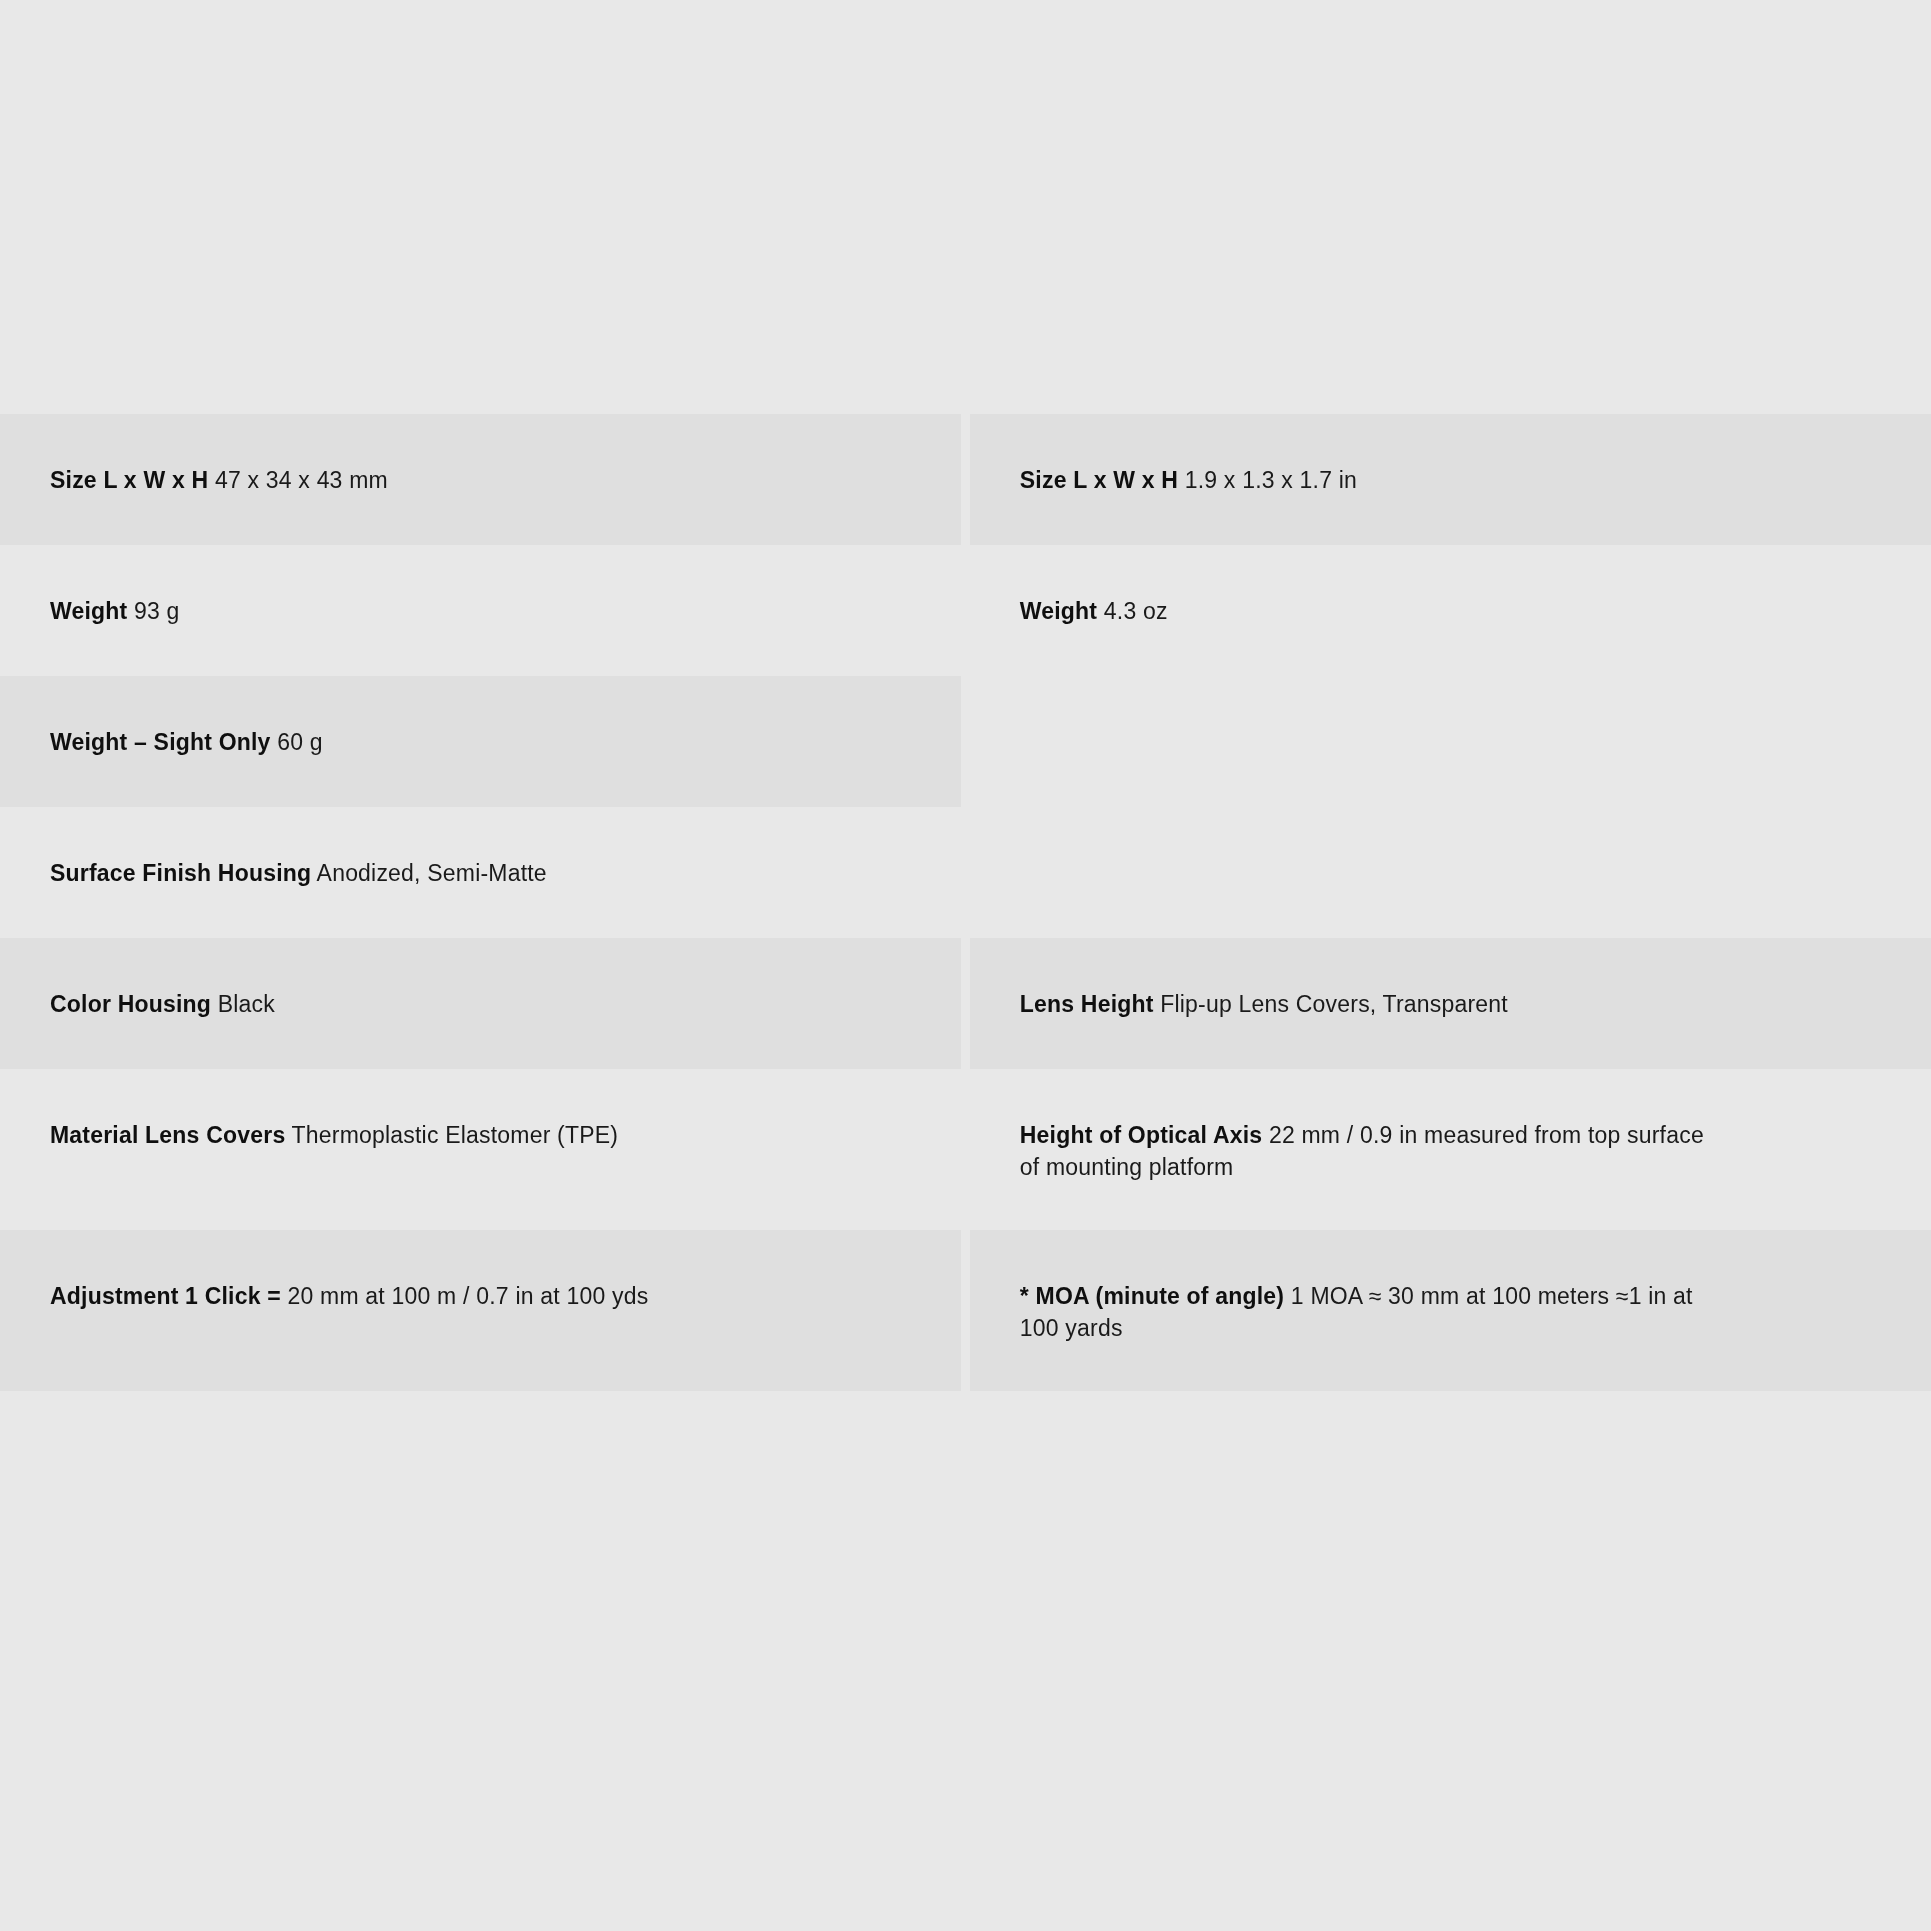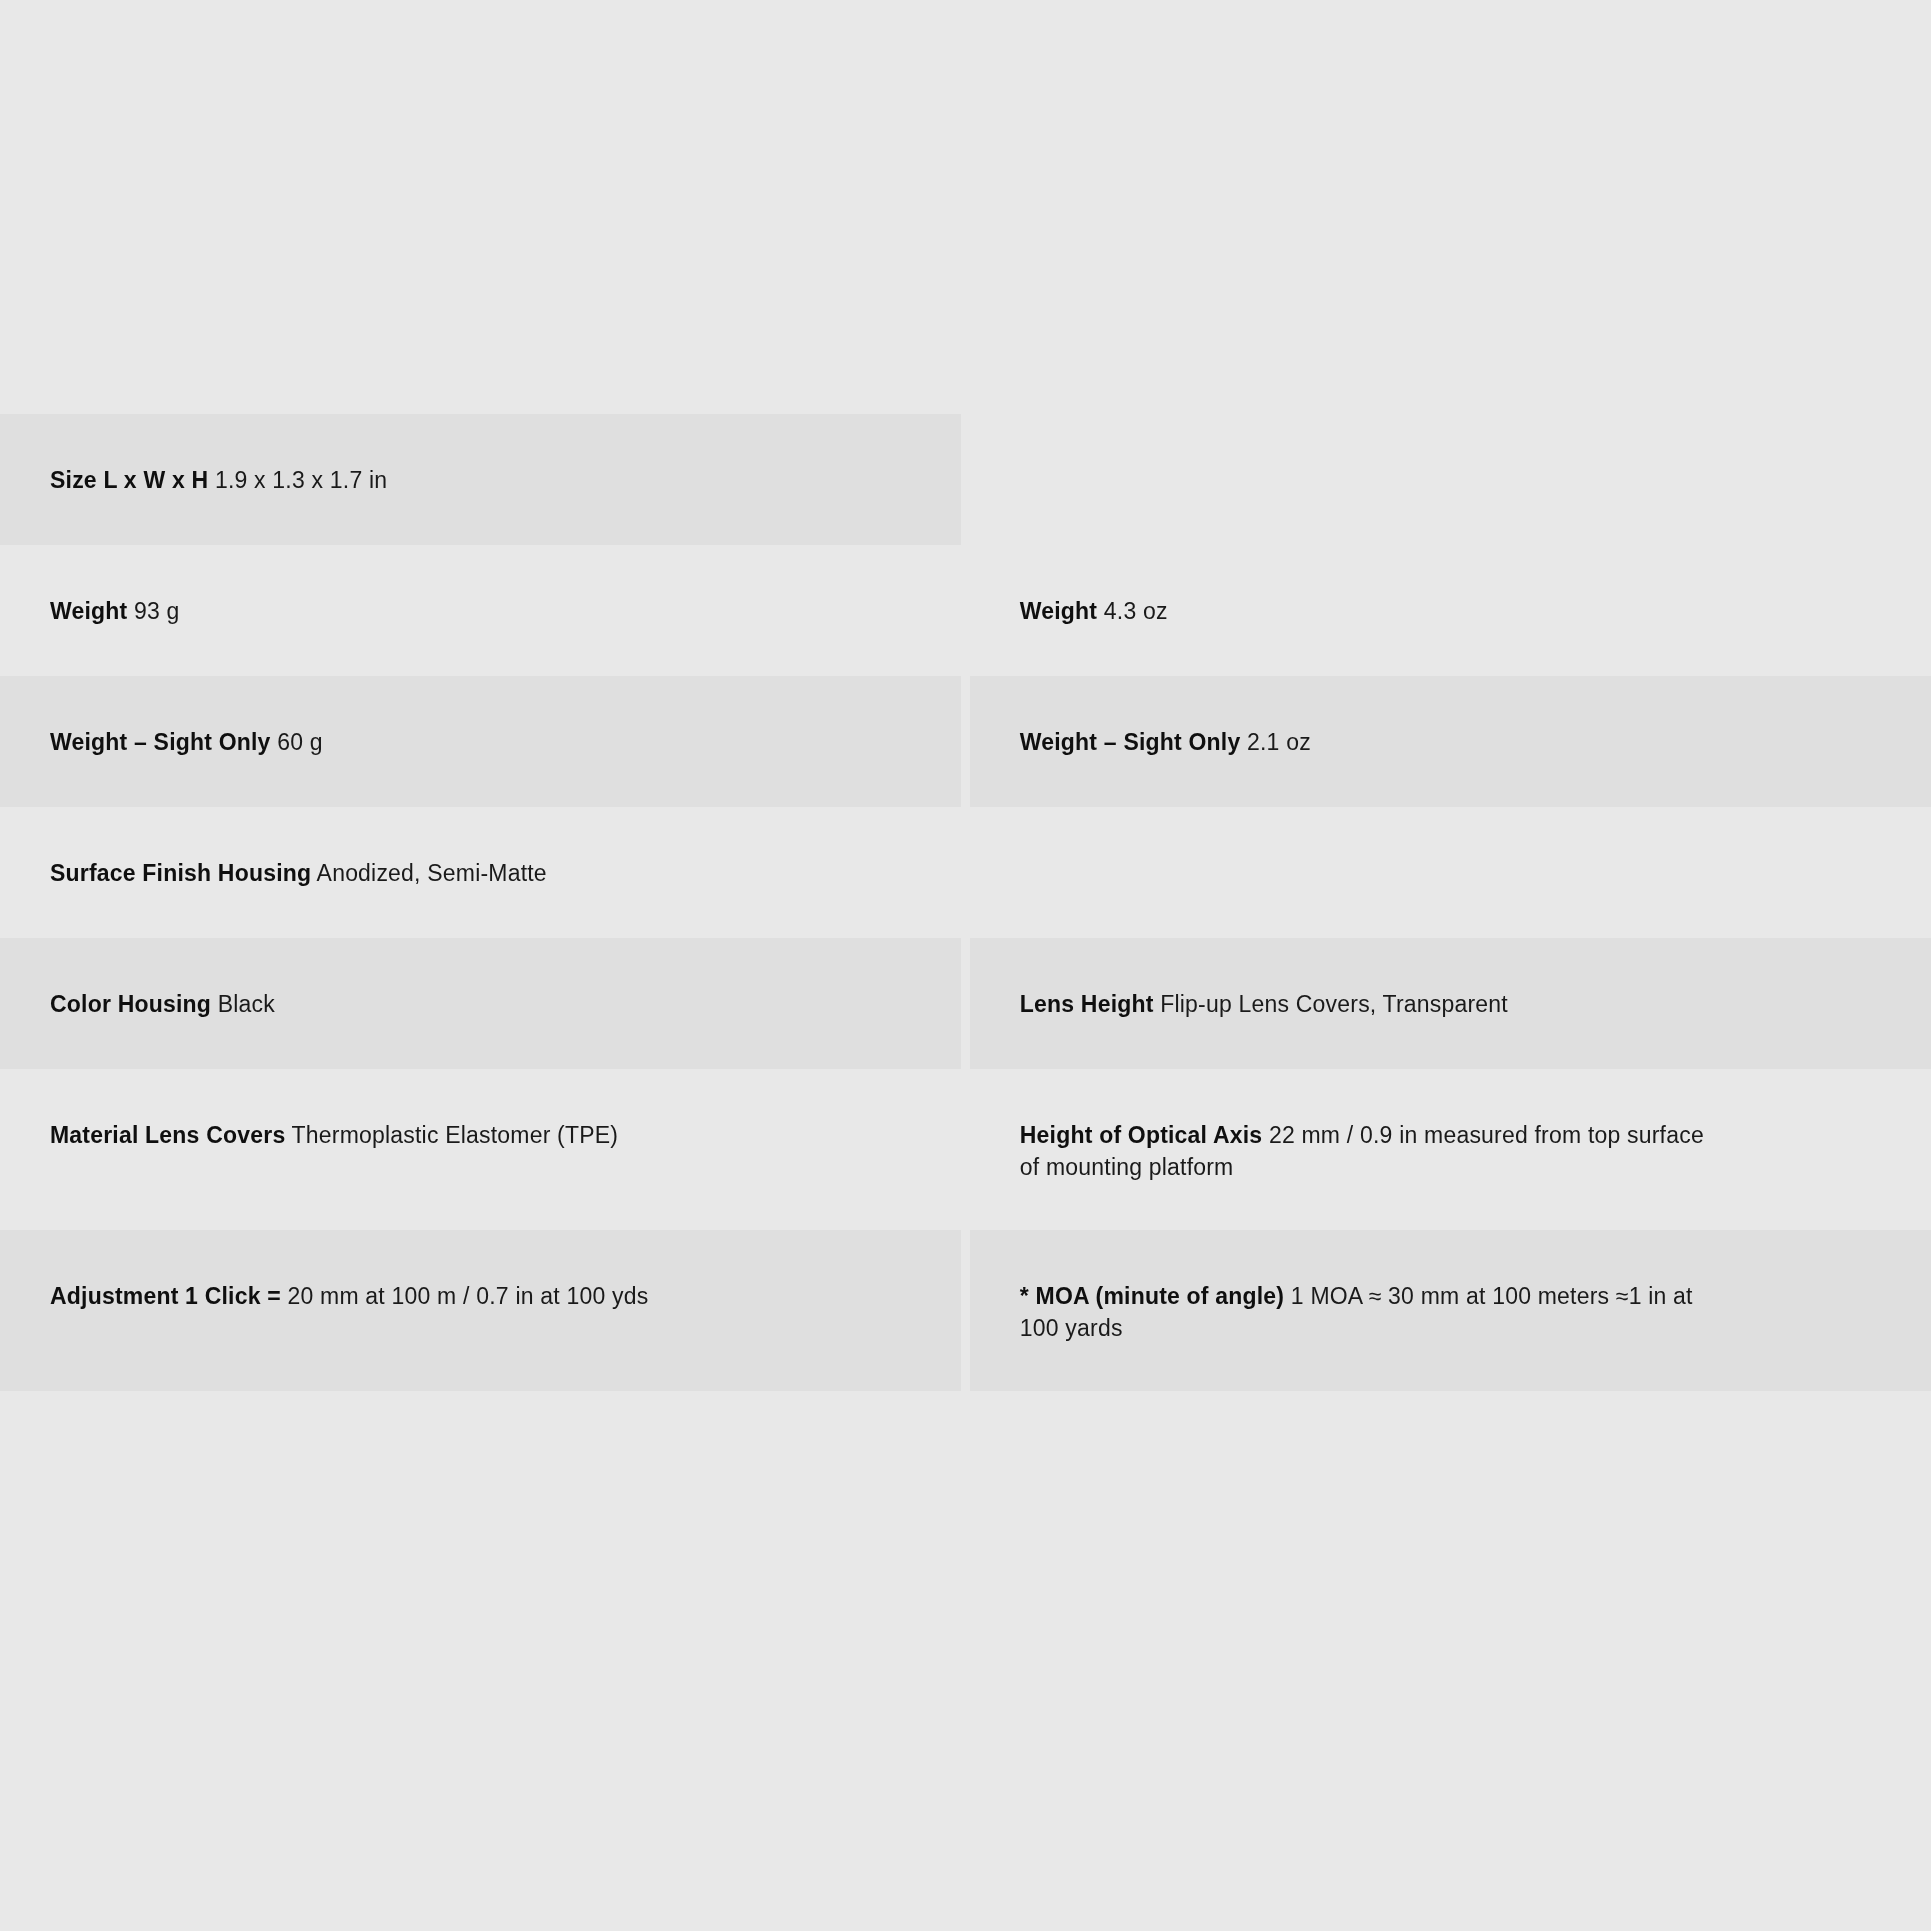--- a/index.html
+++ b/index.html
@@ -59,44 +59,44 @@
 </style>
 </head>
 <body>
 
 <div class="page">
   <div class="spec-table">
 
     <div class="spec-row">
       <div class="spec-cell">
         <span class="spec-label">Size L x W x H</span>
+        <span class="spec-value">47 x 34 x 43 mm</span>
+      </div>
+      <div class="spec-cell">
+        <span class="spec-label">Size L x W x H</span>
         <span class="spec-value">1.9 x 1.3 x 1.7 in</span>
       </div>
     </div>
 
     <div class="spec-row">
       <div class="spec-cell">
         <span class="spec-label">Weight</span>
         <span class="spec-value">93 g</span>
       </div>
       <div class="spec-cell">
         <span class="spec-label">Weight</span>
         <span class="spec-value">4.3 oz</span>
       </div>
     </div>
 
 
     <div class="spec-row">
       <div class="spec-cell">
         <span class="spec-label">Weight – Sight Only</span>
         <span class="spec-value">60 g</span>
-      </div>
-      <div class="spec-cell">
-        <span class="spec-label">Weight – Sight Only</span>
-        <span class="spec-value">2.1 oz</span>
       </div>
     </div>
 
     <div class="spec-row">
       <div class="spec-cell">
         <span class="spec-label">Surface Finish Housing</span>
         <span class="spec-value">Anodized, Semi-Matte</span>
       </div>
     </div>
 

